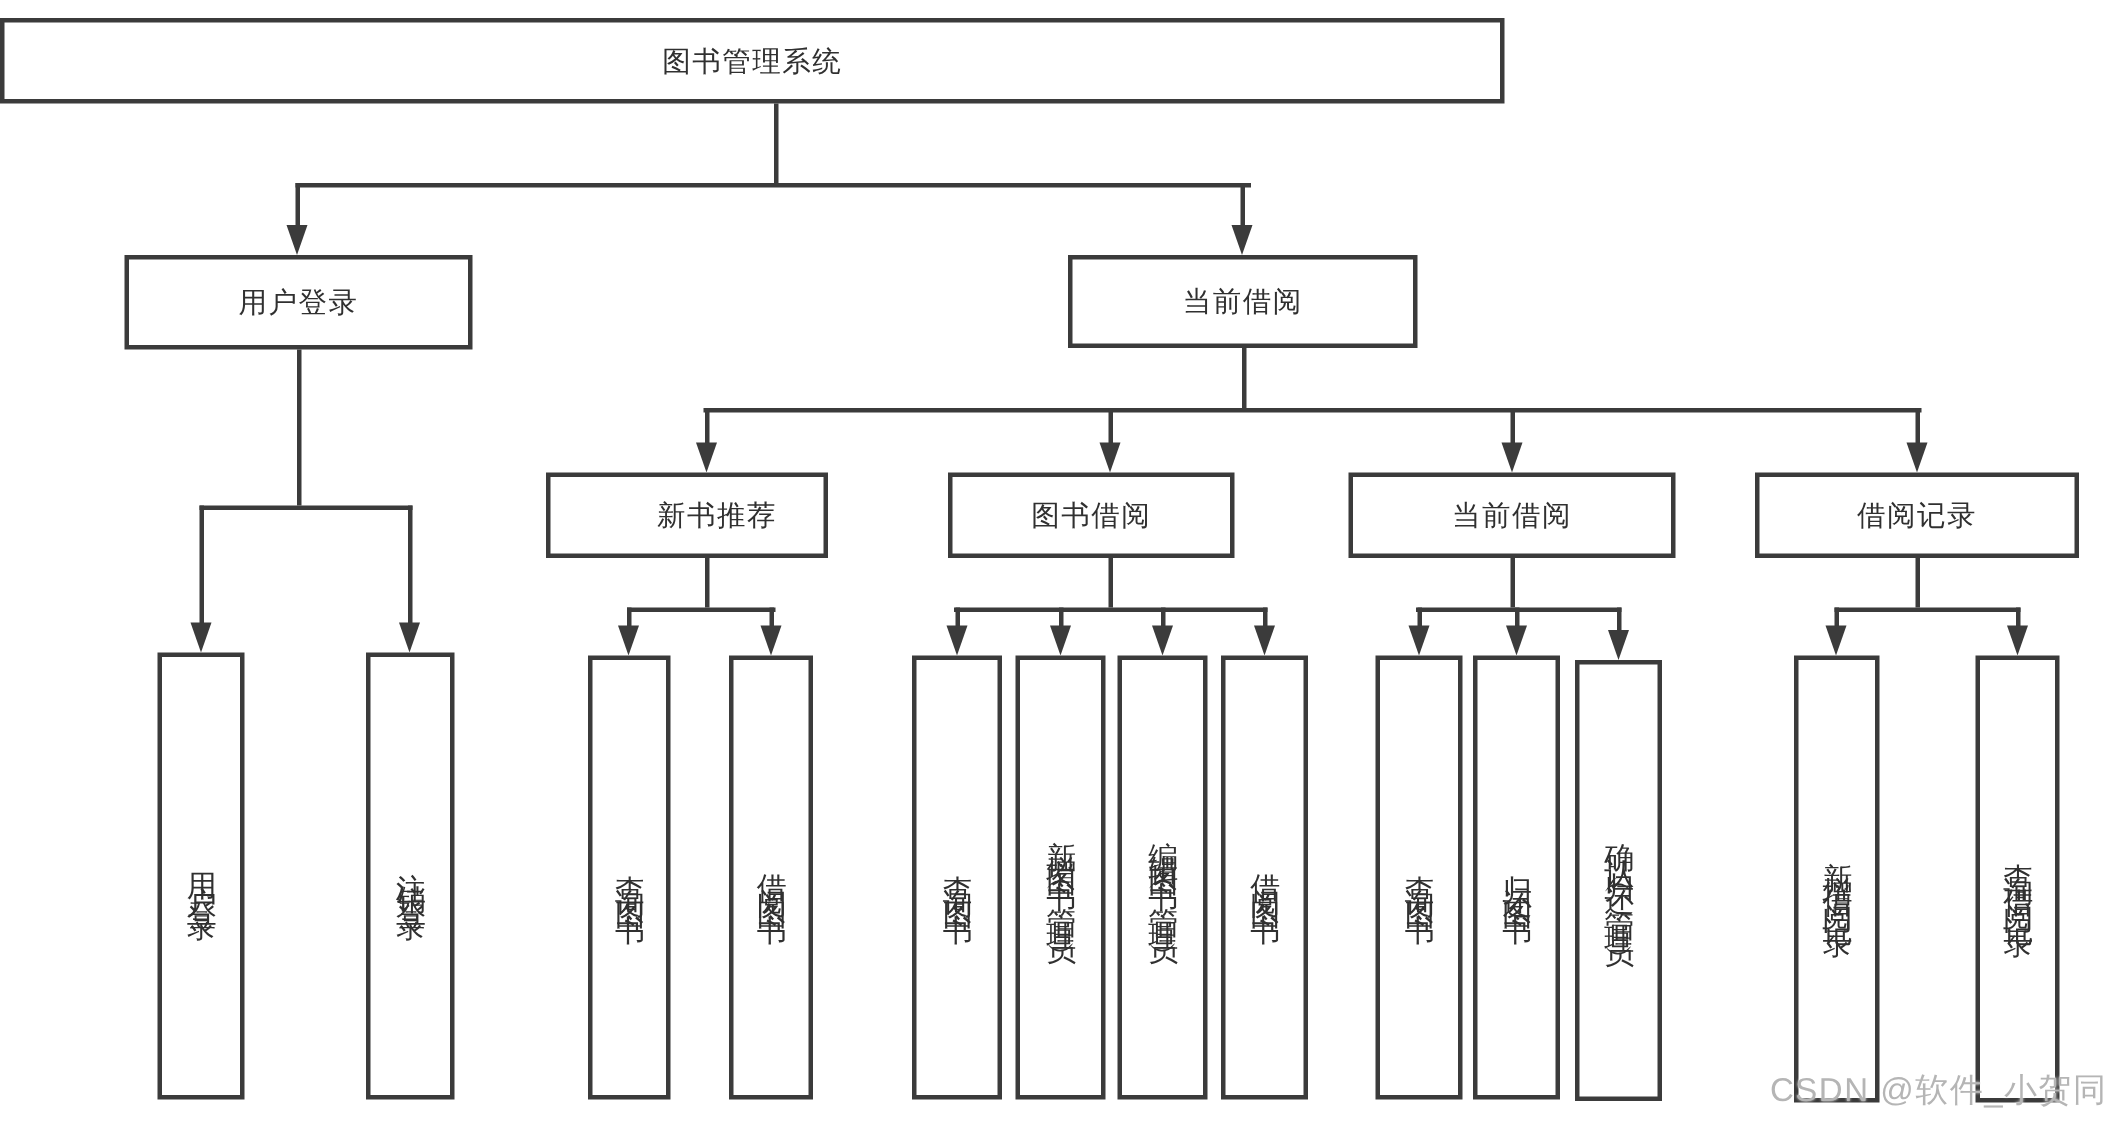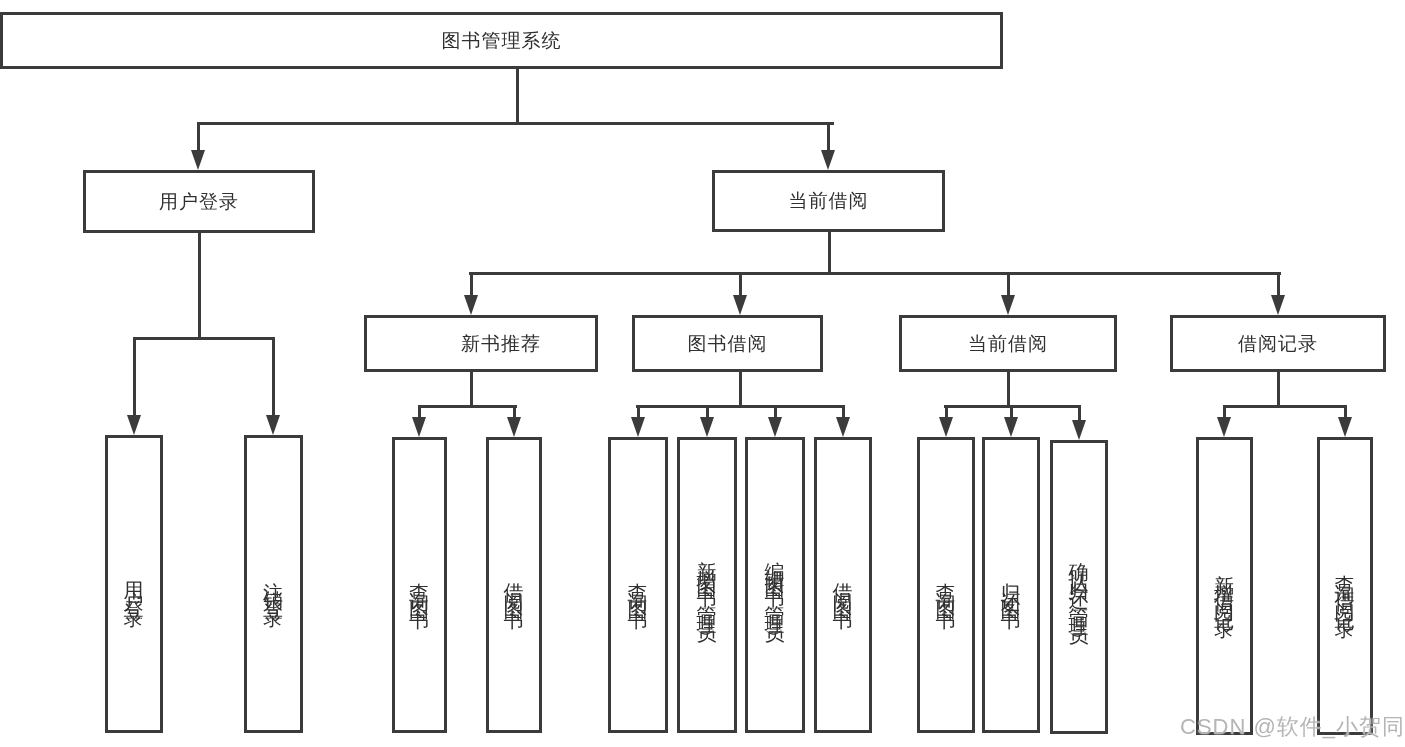--- a/index.html
+++ b/index.html
@@ -94,21 +94,21 @@
   <div class="hline" style="left:469px; top:272px; width:812px;"></div>
   <div class="vline" style="left:470px; top:272px; height:25px;"></div>
   <div class="arrow-down" style="left:464px; top:295px;"></div>
   <div class="vline" style="left:739px; top:272px; height:25px;"></div>
   <div class="arrow-down" style="left:733px; top:295px;"></div>
   <div class="vline" style="left:1007px; top:272px; height:25px;"></div>
   <div class="arrow-down" style="left:1001px; top:295px;"></div>
   <div class="vline" style="left:1277px; top:272px; height:25px;"></div>
   <div class="arrow-down" style="left:1271px; top:295px;"></div>
 
-  <div class="node node-h" style="left:364px; top:315px; width:234px; height:57px;padding-left:40px;">新书推荐</div>
+  <div class="node node-h" style="left:364px; top:315px; width:188px; height:57px;padding-left:40px;">新书推荐</div>
   <div class="node node-h" style="left:632px; top:315px; width:191px; height:57px;">图书借阅</div>
   <div class="node node-h" style="left:899px; top:315px; width:218px; height:57px;">当前借阅</div>
   <div class="node node-h" style="left:1170px; top:315px; width:216px; height:57px;">借阅记录</div>
 
   <div class="vline" style="left:470px; top:372px; height:33px;"></div>
   <div class="hline" style="left:418px; top:405px; width:99px;"></div>
   <div class="vline" style="left:418px; top:405px; height:14px;"></div>
   <div class="arrow-down" style="left:412px; top:417px;"></div>
   <div class="vline" style="left:513px; top:405px; height:14px;"></div>
   <div class="arrow-down" style="left:507px; top:417px;"></div>

